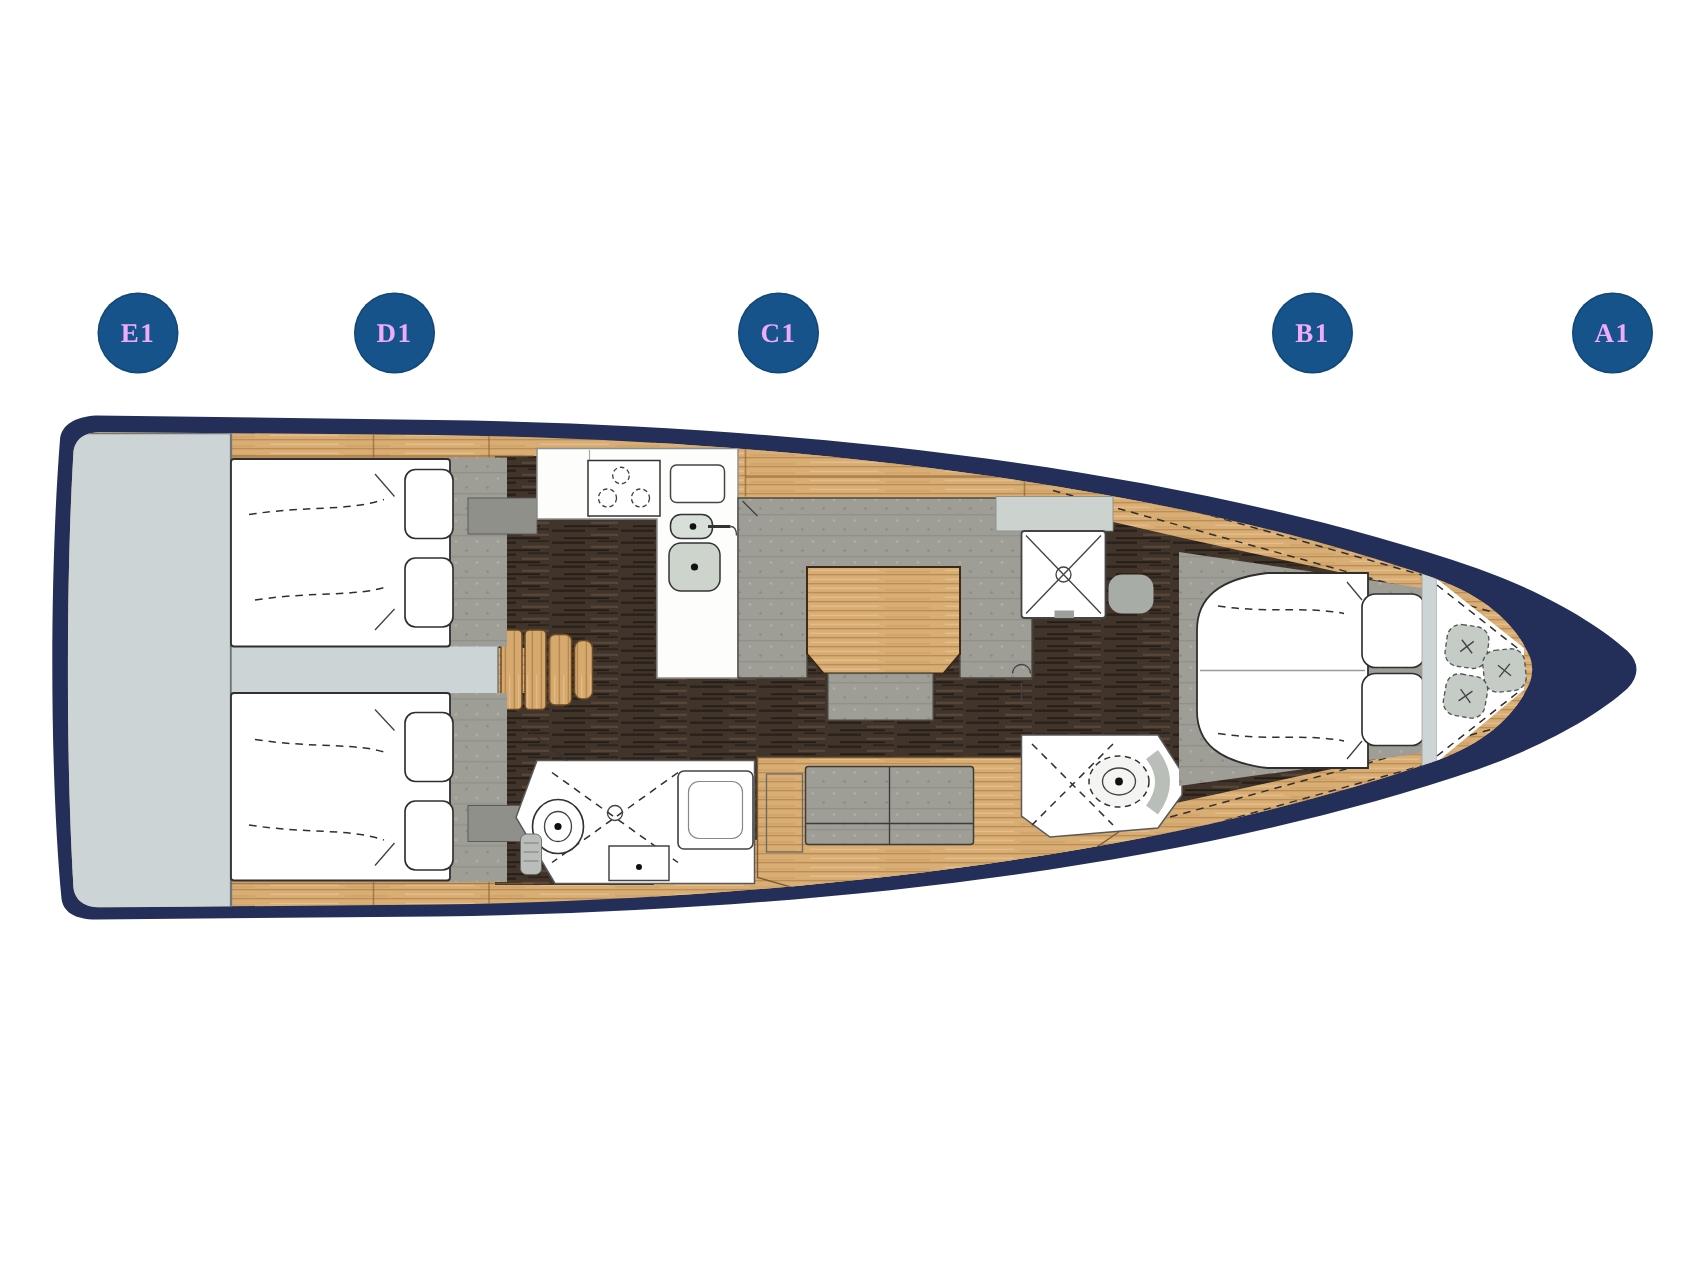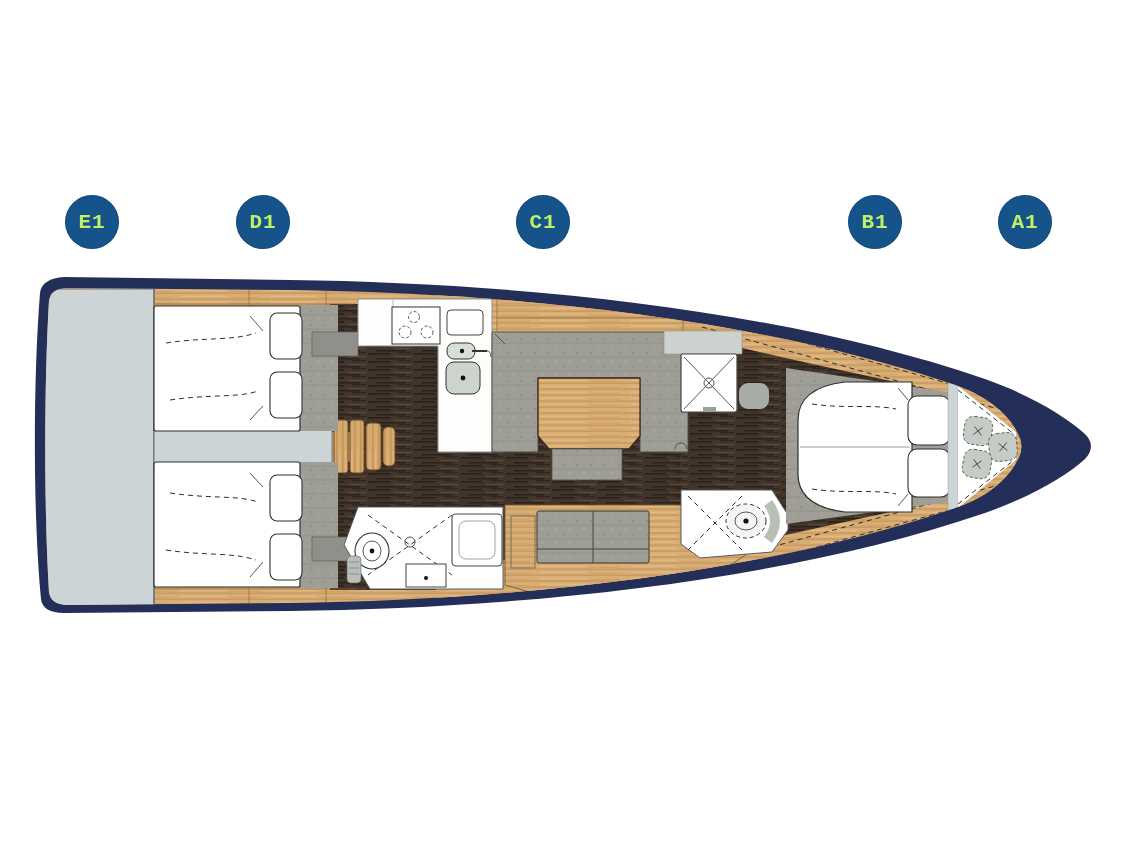--- a/index.html
+++ b/index.html
@@ -2,39 +2,39 @@
 <html><head>
 <meta charset="utf-8">
 <style>
   html,body{margin:0;padding:0;background:#ffffff;}
   .stage{
     position:relative;width:1128px;height:846px;background:#ffffff;
     font-family:"Liberation Sans",sans-serif;overflow:hidden;
   }
   .badge{
     position:absolute;top:195px;width:54px;height:54px;border-radius:50%;
-    background:#15538a;color:#bef264;display:flex;align-items:center;justify-content:center;
-    font-family:Liberation Mono, monospace;font-size:21px;font-weight:bold;letter-spacing:1px;
+    background:#15538a;color:#f0abfc;display:flex;align-items:center;justify-content:center;
+    font-family:Liberation Serif, serif;font-size:18px;font-weight:bold;letter-spacing:1px;
     box-shadow:0 0 0 1px rgba(10,40,70,.25) inset;
   }
   svg.plan{position:absolute;left:0;top:0;}
   .thinwood{stroke:#8a6133;stroke-opacity:.65;stroke-width:1;}
   .dash{stroke:#2f2f2f;stroke-width:1;fill:none;stroke-dasharray:5 4;}
   .fine{stroke:#444;stroke-width:.9;fill:none;}
 </style>
 </head>
 <body>
 
 <div class="stage">
 
   <div class="badge" style="left:65px">E1</div>
   <div class="badge" style="left:236px">D1</div>
-  <div class="badge" style="left:516px">C1</div>
+  <div class="badge" style="left:492px">C1</div>
   <div class="badge" style="left:848px">B1</div>
-  <div class="badge" style="left:998px">A1</div>
+  <div class="badge" style="left:1048px">A1</div>
 
   <svg class="plan" width="1128" height="846" viewBox="0 0 1128 846">
     <defs>
       <pattern id="pWood" patternUnits="userSpaceOnUse" width="90" height="6">
         <rect width="90" height="6" fill="#d9ae74"></rect>
         <rect y="4.6" width="90" height="1" fill="rgba(146,96,40,0.40)"></rect>
         <rect y="1.8" width="46" height=".8" fill="rgba(255,232,195,0.30)"></rect>
         <rect y="3" x="50" width="30" height=".7" fill="rgba(146,96,40,0.22)"></rect>
       </pattern>
       <pattern id="pWoodV" patternUnits="userSpaceOnUse" width="90" height="6" patternTransform="rotate(90)">

